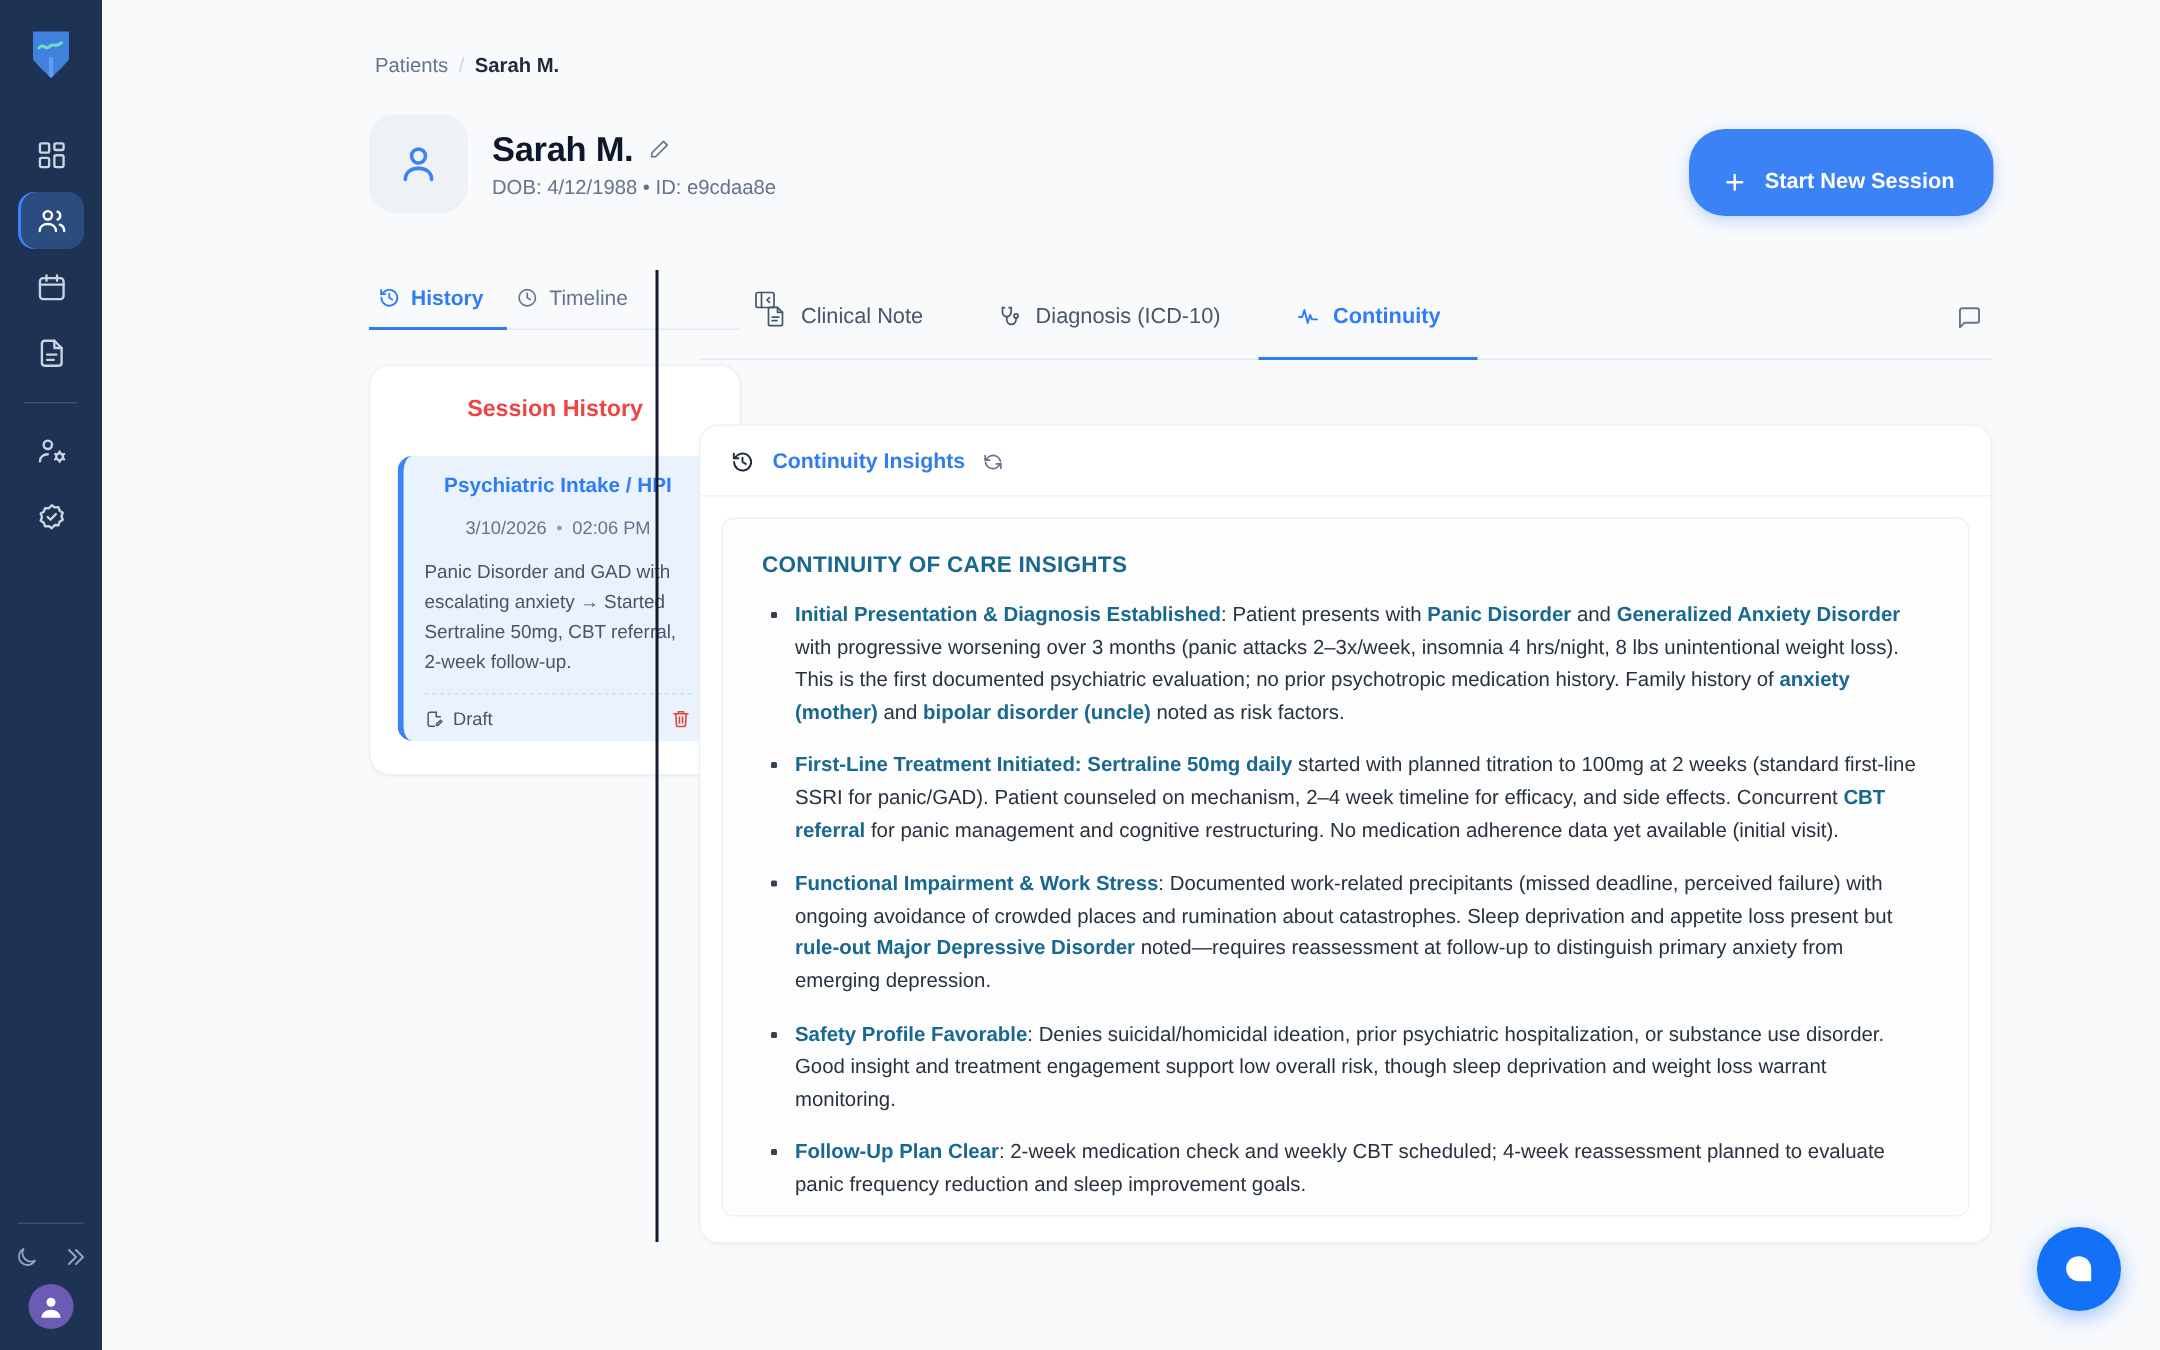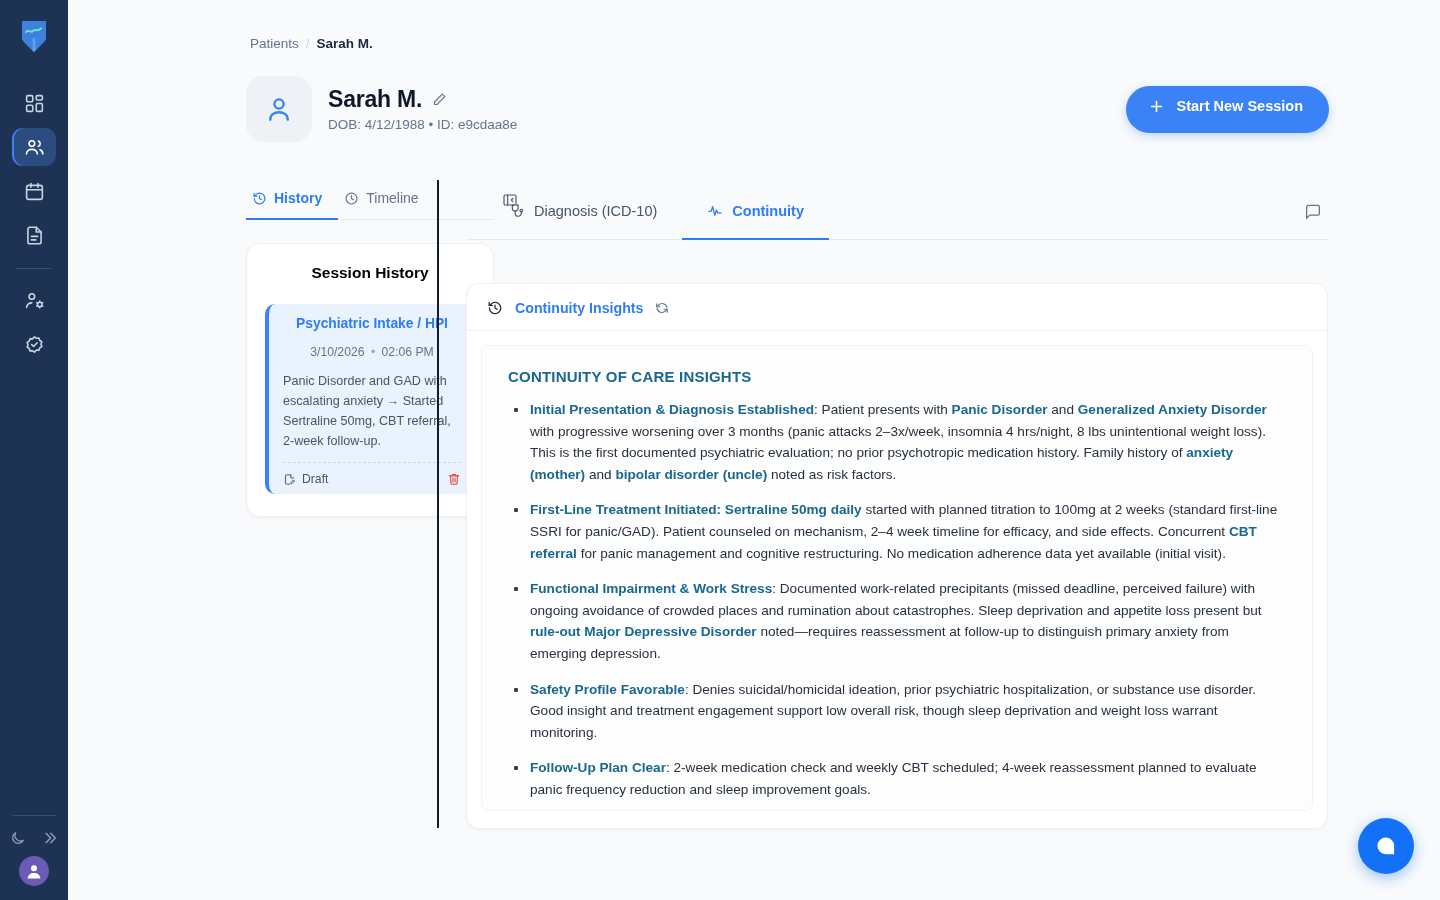--- a/index.html
+++ b/index.html
@@ -62,24 +62,24 @@
   }
   .patient-avatar svg { width: 30px; height: 30px; }
   .patient-name-row { display: flex; align-items: center; gap: 10px; }
   .patient-name { font-size: 23px; font-weight: bold; color: #0f172a; letter-spacing: -0.2px; }
   .edit-icon { color: #64748b; cursor: pointer; display: flex; }
   .edit-icon svg { width: 15px; height: 15px; }
   .patient-meta { margin-top: 4px; font-size: 13.5px; color: #64748b; }
 
   .start-session {
     position: absolute; right: 111px; top: 86px;
-    height: 47px; padding: 12px 26px 0 22px;
+    height: 58px; padding: 12px 26px 0 22px;
     background: #3b82f6; color: #fff; border: none; border-radius: 24px;
     font-size: 14.5px; font-weight: bold; font-family: inherit;
-    display: flex; gap: 11px; cursor: pointer;
+    display: flex; align-items: center; gap: 11px; cursor: pointer;
     box-shadow: 0 3px 10px rgba(59,130,246,0.30);
   }
   .start-session svg { width: 17px; height: 17px; }
 
   
   .left-col { position: absolute; left: 178px; top: 184px; width: 248px; }
   .lc-tabs { display: flex; align-items: center; gap: 0; position: relative; }
   .lc-tab {
     display: flex; align-items: center; gap: 7px;
     padding: 6px 16px 12px 6px; font-size: 14px; color: #64748b;
@@ -92,21 +92,21 @@
     color: #475569; cursor: pointer; display: flex;
   }
   .lc-collapse svg { width: 16px; height: 16px; }
   .lc-tabs-line { height: 1px; background: #e6eaf0; margin-top: -1px; }
 
   .history-card {
     margin-top: 23px; background: #fff; border-radius: 14px;
     border: 1px solid #edf1f6; box-shadow: 0 1px 3px rgba(15,23,42,0.05);
     padding: 20px 18px 22px 18px;
   }
-  .history-card-title { text-align: center; font-size: 15.5px; font-weight: bold; color: #000000; }
+  .history-card-title { text-align: center; font-size: 15.5px; font-weight: bold; color: #ef4444; }
 
   .session-item {
     margin-top: 22px; background: #eaf2fe; border-radius: 10px;
     padding: 12px 14px 8px 14px; position: relative; cursor: pointer;
     border-left: 4px solid #3b82f6;
   }
   .session-title { text-align: center; font-size: 13.8px; font-weight: bold; color: #2e7df6; }
   .session-when { text-align: center; margin-top: 14px; font-size: 12.2px; color: #64748b; }
   .session-when .dot { color: #94a3b8; margin: 0 3px; }
   .session-summary { margin-top: 12px; font-size: 12.6px; line-height: 20px; color: #475569; }
@@ -375,20 +375,29 @@
       </div>
     </div>
 
     <div class="resizer"></div>
 
     <div class="right-col">
       <div class="rc-tabs">
         <div class="rc-tab">
           <span style="display:flex">
             <svg viewBox="0 0 24 24" fill="none" stroke="currentColor" stroke-width="1.7" stroke-linecap="round" stroke-linejoin="round">
+              <path d="M14 2.8H6.8A1.8 1.8 0 0 0 5 4.6v14.8a1.8 1.8 0 0 0 1.8 1.8h10.4a1.8 1.8 0 0 0 1.8-1.8V7.8z"></path>
+              <path d="M14 2.8V7.8h5M8.6 12.6h6.8M8.6 16.2h4.8"></path>
+            </svg>
+          </span>
+          <span>Clinical Note</span>
+        </div>
+        <div class="rc-tab">
+          <span style="display:flex">
+            <svg viewBox="0 0 24 24" fill="none" stroke="currentColor" stroke-width="1.7" stroke-linecap="round" stroke-linejoin="round">
               <path d="M5 3.2v4.6a4.3 4.3 0 0 0 8.6 0V3.2"></path>
               <path d="M5 3.2h2M11.6 3.2h2"></path>
               <path d="M9.3 12.1v3.2a4.6 4.6 0 0 0 9.2 0v-1.6"></path>
               <circle cx="18.5" cy="11.4" r="2"></circle>
             </svg>
           </span>
           <span>Diagnosis (ICD-10)</span>
         </div>
         <div class="rc-tab active">
           <span style="display:flex">

